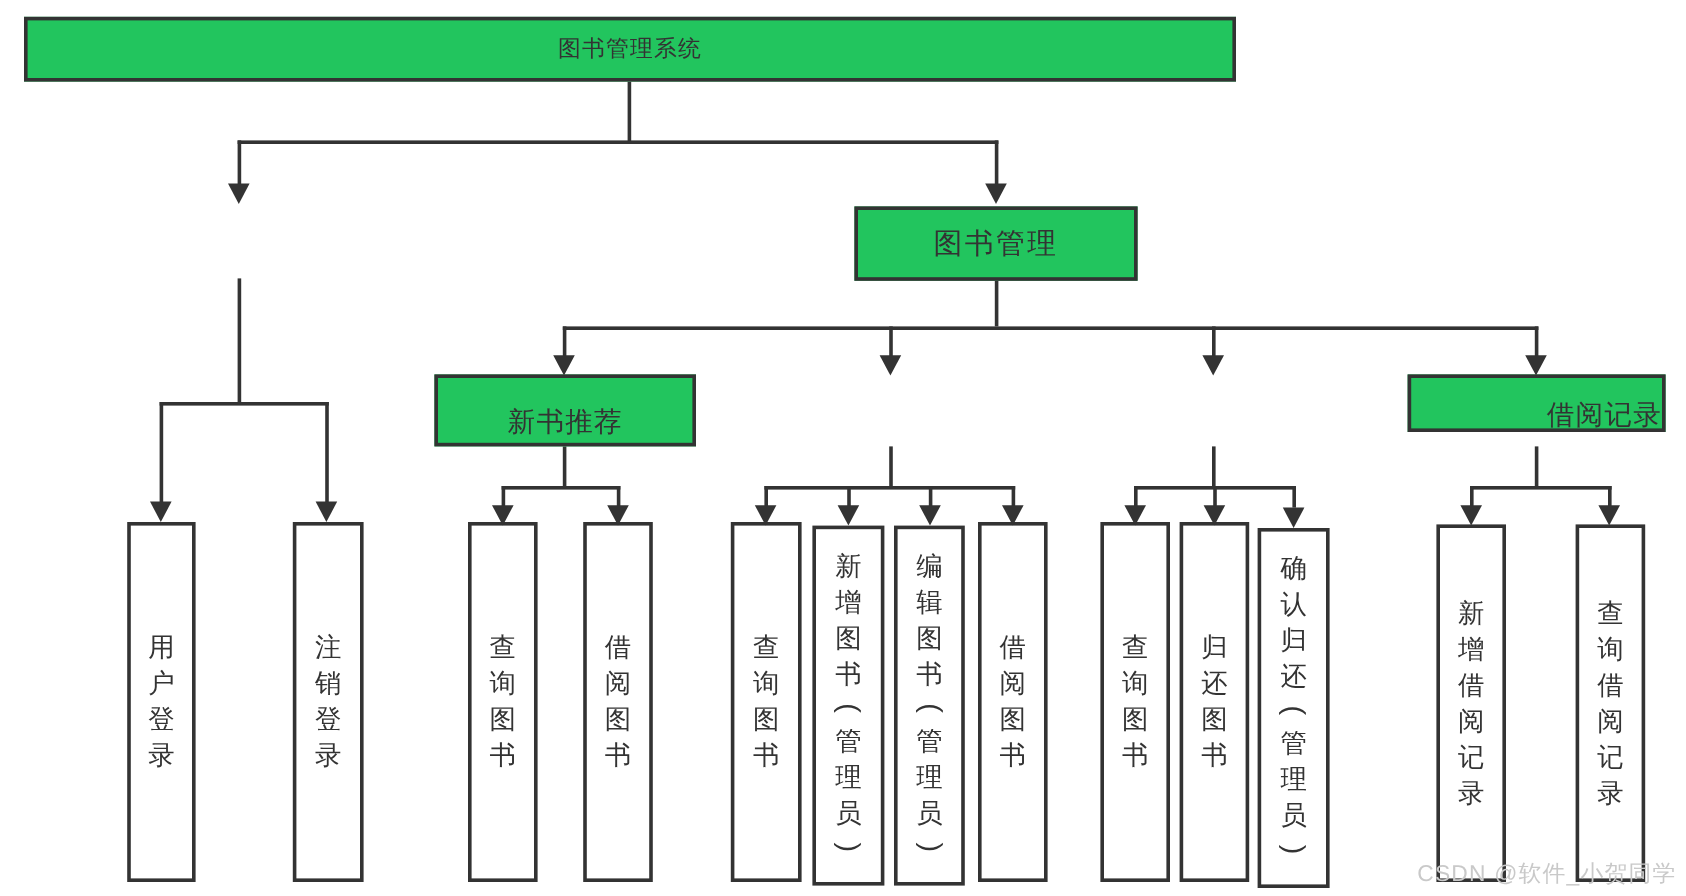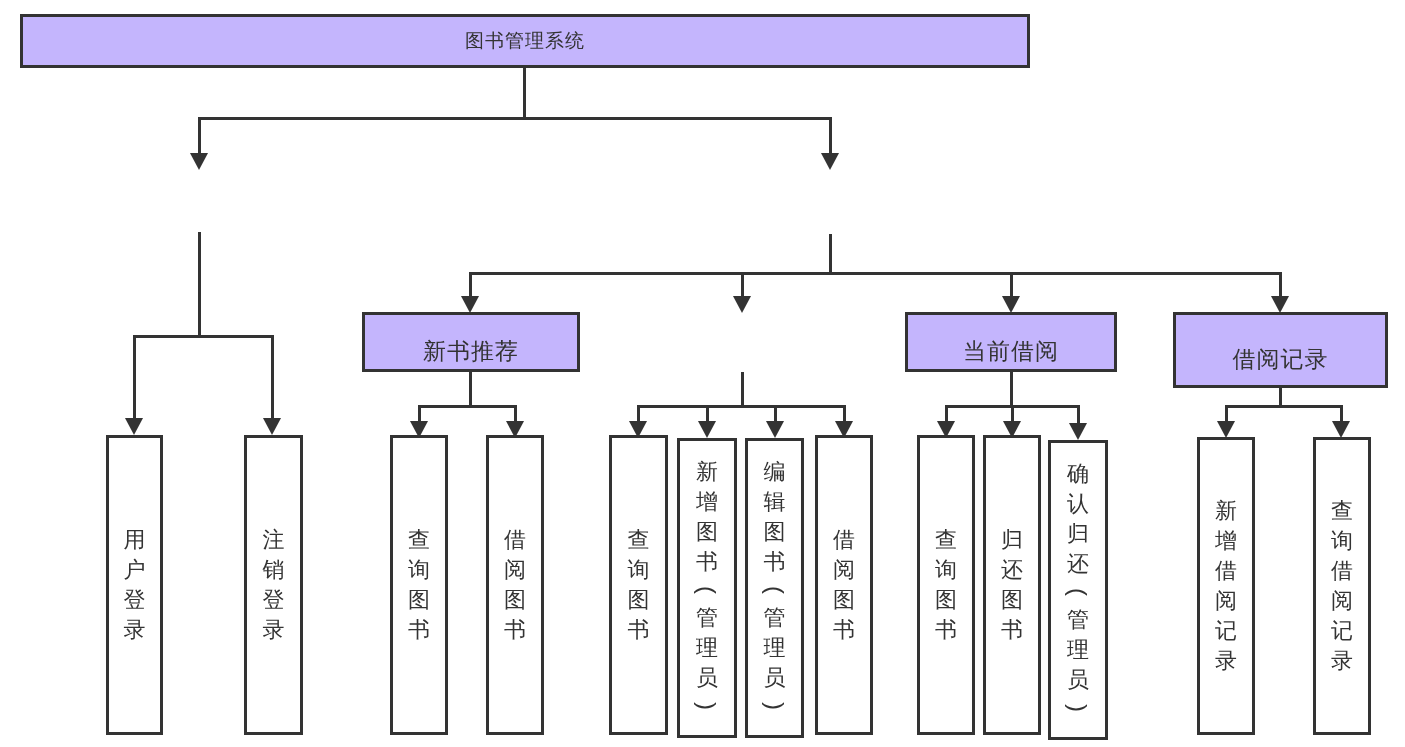--- a/index.html
+++ b/index.html
@@ -9,21 +9,21 @@
     --bg:#ffffff;
   }
   *{margin:0;padding:0;box-sizing:border-box;}
   html,body{width:1405px;height:747px;background:var(--bg);overflow:hidden;}
   body{font-family:"Liberation Sans","DejaVu Sans",sans-serif;color:var(--text);}
   .canvas{position:relative;width:1405px;height:747px;background:var(--bg);}
 
   
   .box{
     position:absolute;
-    background:#c4b5fd;
+    background:#22c55e;
     border:3px solid var(--line);
     display:flex;align-items:center;justify-content:center;
     text-align:center;
     color:var(--text);
     z-index:2;
   }
   .h-label{font-size:23px;letter-spacing:1px;margin-top:19px;}
   .root-label{font-size:19px;letter-spacing:1px;}
   .l2-label{font-size:24px;letter-spacing:2px;}
 
@@ -75,20 +75,23 @@
   <div class="vline" style="left:523px;top:68px;height:50px;"></div>
   <div class="hline" style="left:198px;top:117px;width:634px;"></div>
 
   <div class="vline" style="left:198px;top:117px;height:38px;"></div>
   <div class="arrowhead" style="left:190px;top:153px;"></div>
 
   <div class="vline" style="left:829px;top:117px;height:38px;"></div>
   <div class="arrowhead" style="left:821px;top:153px;"></div>
 
 
+  <div class="box" style="left:712px;top:172px;width:236px;height:62px;">
+    <span class="l2-label">图书管理</span>
+  </div>
 
   <div class="vline" style="left:198px;top:232px;height:103px;"></div>
   <div class="hline" style="left:133px;top:335px;width:141px;"></div>
   <div class="vline" style="left:133px;top:335px;height:85px;"></div>
   <div class="arrowhead" style="left:125px;top:418px;"></div>
   <div class="vline" style="left:271px;top:335px;height:85px;"></div>
   <div class="arrowhead" style="left:263px;top:418px;"></div>
 
   <div class="vbox" style="left:106px;top:435px;width:57px;height:300px;">
     <div class="vtext">
@@ -115,24 +118,21 @@
   <div class="vline" style="left:741px;top:272px;height:26px;"></div>
   <div class="arrowhead" style="left:733px;top:296px;"></div>
   <div class="vline" style="left:1010px;top:272px;height:26px;"></div>
   <div class="arrowhead" style="left:1002px;top:296px;"></div>
   <div class="vline" style="left:1279px;top:272px;height:26px;"></div>
   <div class="arrowhead" style="left:1271px;top:296px;"></div>
 
   <div class="box" style="left:362px;top:312px;width:218px;height:60px;">
     <span class="h-label">新书推荐</span>
   </div>
-  <div class="box" style="left:905px;top:312px;width:212px;height:60px;">
-    <span class="h-label">当前借阅</span>
-  </div>
-  <div class="box" style="left:1173px;top:312px;width:215px;height:76px;">
+  <div class="box" style="left:1173px;top:312px;width:215px;height:48px;justify-content:flex-end;">
     <span class="h-label">借阅记录</span>
   </div>
 
   <div class="vline" style="left:469px;top:372px;height:33px;"></div>
   <div class="hline" style="left:418px;top:405px;width:99px;"></div>
   <div class="vline" style="left:418px;top:405px;height:18px;"></div>
   <div class="arrowhead" style="left:410px;top:421px;"></div>
   <div class="vline" style="left:514px;top:405px;height:18px;"></div>
   <div class="arrowhead" style="left:506px;top:421px;"></div>
 
@@ -267,14 +267,15 @@
     <div class="vtext">
         <span>查</span>
         <span>询</span>
         <span>借</span>
         <span>阅</span>
         <span>记</span>
         <span>录</span>
       </div>
   </div>
 
+  <div class="watermark">CSDN @软件_小贺同学</div>
 
 </div>
 
 </body></html>

